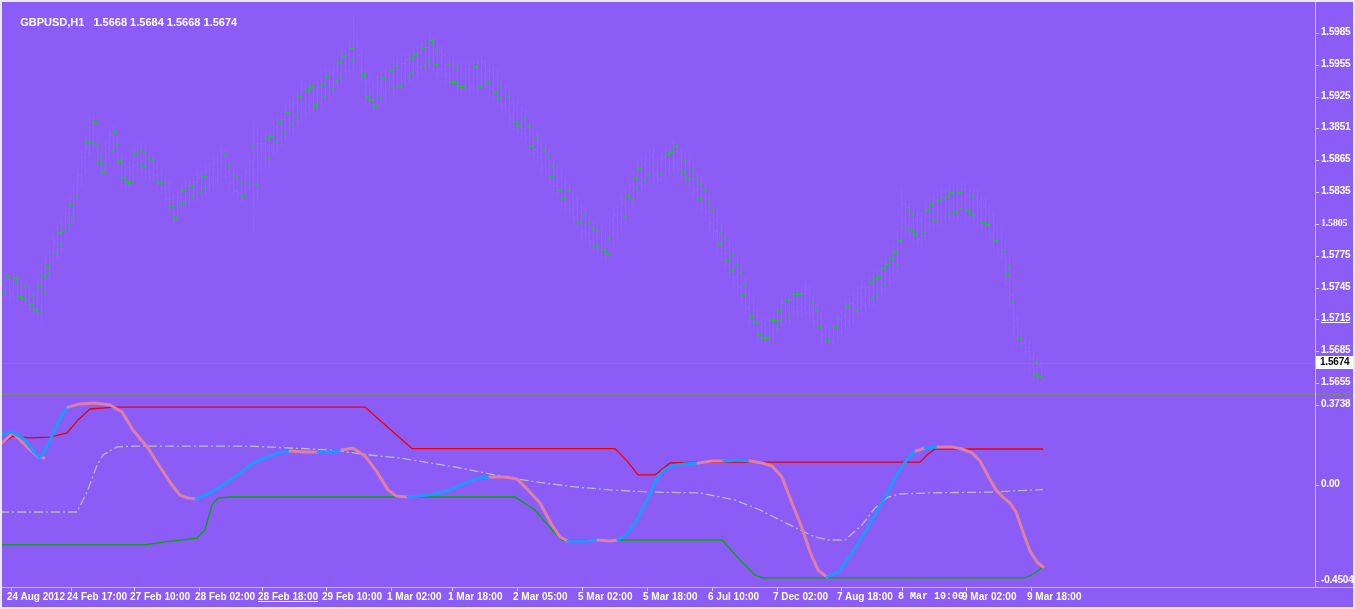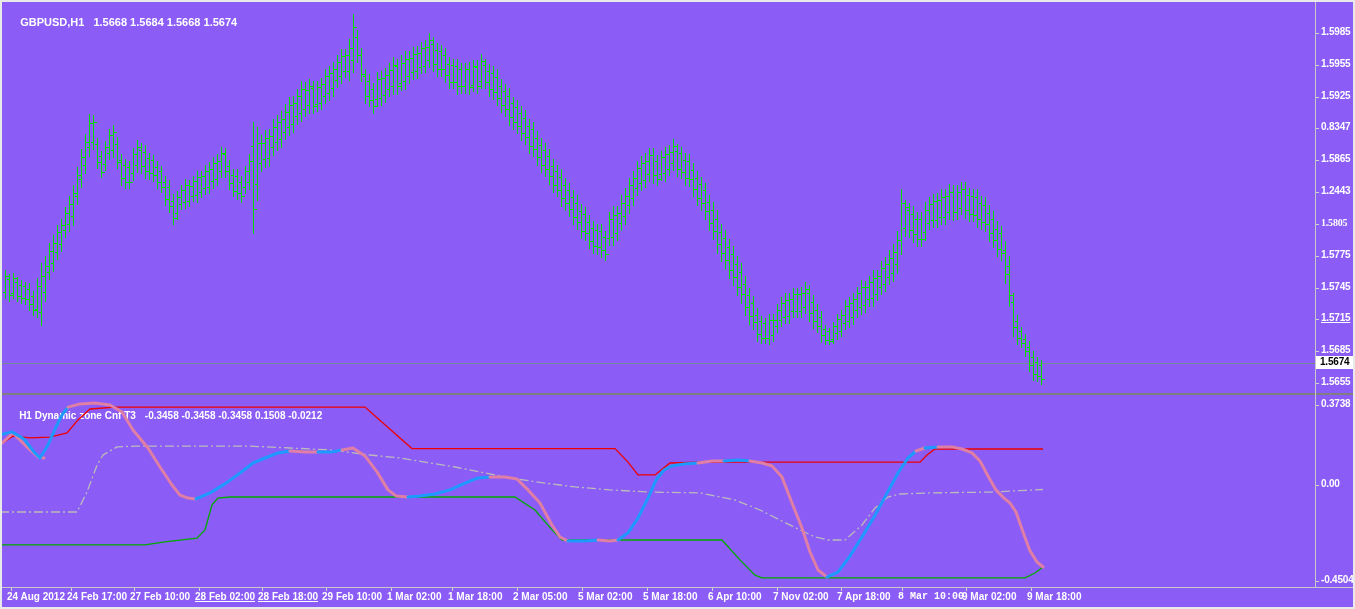--- a/index.html
+++ b/index.html
@@ -35,23 +35,20 @@
 
   <svg id="mainSvg" style="top:0;" width="1315" height="393" viewBox="0 0 1315 393">
       <line x1="0" y1="363.3466" x2="1315" y2="363.3466" stroke="#778899" stroke-width="1" shape-rendering="crispEdges"></line>
       <path d="M5.5 269.5L5.5 299.2M9.5 273.8L9.5 301.9M13.5 272.7L13.5 299.2M17.5 276.9L17.5 301.9M21.5 280.1L21.5 303.5M25.5 281.5L25.5 304.9M29.5 282.9L29.5 310.5M33.5 290.7L33.5 316.2M37.5 277.5L37.5 318.3M41.5 263.2L41.5 325.7M45.5 255.7L45.5 302.4M49.5 243.0L49.5 280.1M53.5 235.0L53.5 271.6M57.5 225.0L57.5 260.0M61.5 218.6L61.5 251.5M65.5 206.9L65.5 237.7M69.5 196.3L69.5 232.4M73.5 184.7L73.5 226.0M77.5 166.6L77.5 204.8M81.5 148.6L81.5 187.8M85.5 133.8L85.5 174.1M89.5 113.6L89.5 157.1M93.5 114.7L93.5 149.7M97.5 138.0L97.5 168.8M101.5 150.7L101.5 178.3M105.5 140.7L105.5 170.9M109.5 128.5L109.5 160.3M113.5 125.3L113.5 158.2M117.5 136.9L117.5 169.3M121.5 153.9L121.5 185.7M125.5 159.2L125.5 189.4M129.5 161.3L129.5 188.9M133.5 147.5L133.5 181.0M137.5 140.1L137.5 173.0M141.5 143.3L141.5 173.5M145.5 145.4L145.5 179.4M149.5 152.8L149.5 179.9M153.5 155.0L153.5 181.5M157.5 161.3L157.5 188.9M161.5 165.6L161.5 193.2M165.5 175.7L165.5 205.9M169.5 180.4L169.5 213.3M173.5 194.2L173.5 225.0M177.5 191.0L177.5 219.7M181.5 184.7L181.5 210.1M185.5 179.4L185.5 208.5M189.5 180.4L189.5 206.9M193.5 176.2L193.5 202.2M197.5 170.9L197.5 202.7M201.5 170.5L201.5 198.1M205.5 164.9L205.5 194.6M209.5 162.4L209.5 194.2M213.5 156.7L213.5 188.6M217.5 154.3L217.5 186.1M221.5 146.5L221.5 178.3M225.5 147.5L225.5 178.3M229.5 159.7L229.5 190.0M233.5 168.8L233.5 197.4M237.5 169.3L237.5 200.0M241.5 176.2L241.5 202.7M245.5 165.6L245.5 193.7M249.5 153.9L249.5 190.0M253.5 122.1L253.5 233.5M257.5 126.9L257.5 201.1M261.5 134.8L261.5 171.9M265.5 130.0L265.5 167.7M269.5 128.5L269.5 166.6M273.5 118.9L273.5 156.0M277.5 114.7L277.5 150.7M281.5 111.0L281.5 147.5M285.5 104.1L285.5 140.1M289.5 96.6L289.5 136.4M293.5 95.6L293.5 132.7M297.5 88.7L297.5 124.7M301.5 80.7L301.5 122.1M305.5 82.3L305.5 117.3M309.5 78.6L309.5 113.6M313.5 80.7L313.5 114.1M317.5 80.7L317.5 111.5M321.5 77.5L321.5 110.4M325.5 69.1L325.5 104.1M329.5 65.9L329.5 100.9M333.5 61.6L333.5 96.6M337.5 55.3L337.5 88.2M341.5 48.9L341.5 83.9M345.5 48.9L345.5 77.5M349.5 39.4L349.5 80.7M353.5 13.9L353.5 73.3M357.5 29.8L357.5 62.7M361.5 47.8L361.5 81.8M365.5 69.1L365.5 104.1M369.5 74.4L369.5 107.2M373.5 82.8L373.5 113.6M377.5 72.2L377.5 107.2M381.5 70.7L381.5 105.7M385.5 68.0L385.5 103.0M389.5 62.7L389.5 96.6M393.5 57.4L393.5 94.5M397.5 59.0L397.5 94.5M401.5 55.3L401.5 91.3M405.5 50.5L405.5 90.3M409.5 51.0L409.5 83.9M413.5 46.8L413.5 79.7M417.5 45.7L417.5 78.6M421.5 41.5L421.5 74.4M425.5 40.4L425.5 73.3M429.5 33.0L429.5 68.0M433.5 37.2L433.5 72.2M437.5 42.5L437.5 76.5M441.5 44.7L441.5 76.5M445.5 47.8L445.5 82.8M449.5 57.4L449.5 89.2M453.5 58.5L453.5 89.2M457.5 58.5L457.5 94.5M461.5 63.2L461.5 93.5M465.5 62.7L465.5 93.5M469.5 62.2L469.5 94.5M473.5 59.5L473.5 92.4M477.5 59.5L477.5 93.5M481.5 54.2L481.5 89.2M485.5 58.5L485.5 89.2M489.5 63.8L489.5 96.6M493.5 65.9L493.5 99.8M497.5 69.1L497.5 106.2M501.5 78.6L501.5 112.5M505.5 83.9L505.5 116.8M509.5 88.2L509.5 126.3M513.5 96.6L513.5 129.5M517.5 99.8L517.5 133.8M521.5 106.2L521.5 141.2M525.5 110.4L525.5 145.4M529.5 118.9L529.5 153.9M533.5 122.1L533.5 157.1M537.5 130.6L537.5 165.6M541.5 138.0L541.5 173.0M545.5 143.3L545.5 176.7M549.5 148.6L549.5 184.7M553.5 159.2L553.5 192.6M557.5 164.5L557.5 197.4M561.5 168.8L561.5 206.9M565.5 178.3L565.5 211.2M569.5 182.5L569.5 216.5M573.5 190.0L573.5 225.0M577.5 195.3L577.5 230.3M581.5 203.8L581.5 238.8M585.5 206.9L585.5 241.4M589.5 215.4L589.5 249.4M593.5 221.3L593.5 254.1M597.5 223.9L597.5 254.7M601.5 224.4L601.5 257.8M605.5 231.3L605.5 261.0M609.5 212.2L609.5 246.2M613.5 206.4L613.5 246.2M617.5 205.9L617.5 240.9M621.5 195.3L621.5 231.3M625.5 187.8L625.5 225.0M629.5 177.8L629.5 213.8M633.5 170.9L633.5 205.9M637.5 160.8L637.5 195.8M641.5 156.0L641.5 191.0M645.5 153.4L645.5 188.4M649.5 147.5L649.5 181.5M653.5 148.1L653.5 183.6M657.5 155.0L657.5 185.7M661.5 151.3L661.5 181.0M665.5 146.5L665.5 181.5M669.5 145.4L669.5 175.7M673.5 139.1L673.5 170.9M677.5 143.8L677.5 176.7M681.5 146.5L681.5 179.4M685.5 152.8L685.5 185.7M689.5 153.9L689.5 186.8M693.5 162.9L693.5 196.9M697.5 170.9L697.5 205.9M701.5 176.7L701.5 210.7M705.5 182.5L705.5 219.7M709.5 194.7L709.5 231.3M713.5 201.6L713.5 239.8M717.5 210.1L717.5 253.6M721.5 223.9L721.5 262.1M725.5 229.7L725.5 269.0M729.5 238.8L729.5 279.1M733.5 245.7L733.5 286.0M737.5 255.7L737.5 296.0M741.5 263.2L741.5 303.5M745.5 275.9L745.5 316.2M749.5 287.5L749.5 325.2M753.5 296.0L753.5 330.0M757.5 307.7L757.5 341.6M761.5 315.6L761.5 344.3M765.5 318.3L765.5 343.8M769.5 313.5L769.5 345.3M773.5 314.1L773.5 341.6M777.5 304.0L777.5 332.6M781.5 297.1L781.5 326.8M785.5 293.4L785.5 323.6M789.5 292.8L789.5 323.6M793.5 287.5L793.5 318.3M797.5 287.5L797.5 318.3M801.5 286.5L801.5 318.3M805.5 282.2L805.5 314.1M809.5 285.4L809.5 321.5M813.5 295.0L813.5 328.9M817.5 303.5L817.5 333.1M821.5 310.9L821.5 342.7M825.5 324.7L825.5 344.8M829.5 327.8L829.5 344.8M833.5 322.0L833.5 343.8M837.5 314.1L837.5 339.5M841.5 309.8L841.5 337.4M845.5 300.3L845.5 330.0M849.5 297.1L849.5 327.8M853.5 292.8L853.5 324.7M857.5 286.5L857.5 317.8M861.5 280.1L861.5 315.1M865.5 280.7L865.5 312.5M869.5 275.9L869.5 306.6M873.5 270.0L873.5 306.6M877.5 269.5L877.5 301.3M881.5 261.0L881.5 295.0M885.5 256.8L885.5 291.8M889.5 250.4L889.5 285.4M893.5 243.5L893.5 282.2M897.5 231.3L897.5 273.8M901.5 188.9L901.5 254.7M905.5 199.5L905.5 236.6M909.5 202.7L909.5 237.7M913.5 205.9L913.5 243.0M917.5 211.7L917.5 246.7M921.5 212.2L921.5 247.2M925.5 202.2L925.5 241.4M929.5 197.4L929.5 230.3M933.5 193.7L933.5 227.6M937.5 193.2L937.5 228.2M941.5 189.4L941.5 225.0M945.5 188.9L945.5 225.0M949.5 184.1L949.5 220.2M953.5 184.7L953.5 220.7M957.5 184.7L957.5 220.2M961.5 181.5L961.5 215.4M965.5 181.5L965.5 218.6M969.5 187.8L969.5 221.8M973.5 188.9L973.5 222.3M977.5 188.9L977.5 228.2M981.5 195.8L981.5 229.7M985.5 197.4L985.5 232.4M989.5 205.3L989.5 241.9M993.5 211.2L993.5 248.3M997.5 221.3L997.5 257.3M1001.5 226.0L1001.5 261.0M1005.5 241.4L1005.5 284.4M1009.5 255.7L1009.5 306.6M1013.5 292.8L1013.5 337.4M1017.5 315.1L1017.5 344.8M1021.5 326.8L1021.5 348.0M1025.5 334.2L1025.5 356.5M1029.5 340.6L1029.5 372.4M1033.5 351.2L1033.5 380.9M1037.5 356.5L1037.5 381.9M1041.5 359.7L1041.5 385.1" stroke="#00DD00" stroke-width="1" fill="none" shape-rendering="crispEdges"></path>
       <path d="M2.5 292.7L5.5 292.7M6.5 279.9L9.5 279.9M10.5 293.4L13.5 293.4M14.5 282.4L17.5 282.4M18.5 285.3L21.5 285.3M22.5 286.7L25.5 286.7M26.5 289.0L29.5 289.0M30.5 296.3L33.5 296.3M34.5 309.3L37.5 309.3M38.5 312.0L41.5 312.0M42.5 292.1L45.5 292.1M46.5 272.0L49.5 272.0M50.5 263.6L53.5 263.6M54.5 252.3L57.5 252.3M58.5 244.3L61.5 244.3M62.5 230.9L65.5 230.9M66.5 224.5L69.5 224.5M70.5 216.9L73.5 216.9M74.5 196.4L77.5 196.4M78.5 179.2L81.5 179.2M82.5 165.2L85.5 165.2M86.5 147.5L89.5 147.5M90.5 142.0L93.5 142.0M94.5 144.8L97.5 144.8M98.5 156.8L101.5 156.8M102.5 164.2L105.5 164.2M106.5 153.3L109.5 153.3M110.5 150.9L113.5 150.9M114.5 144.1L117.5 144.1M118.5 160.9L121.5 160.9M122.5 165.9L125.5 165.9M126.5 167.4L129.5 167.4M130.5 173.6L133.5 173.6M134.5 165.8L137.5 165.8M138.5 150.0L141.5 150.0M142.5 152.9L145.5 152.9M146.5 158.8L149.5 158.8M150.5 160.8L153.5 160.8M154.5 167.4L157.5 167.4M158.5 171.6L161.5 171.6M162.5 182.3L165.5 182.3M166.5 187.7L169.5 187.7M170.5 201.0L173.5 201.0M174.5 213.4L177.5 213.4M178.5 204.5L181.5 204.5M182.5 202.1L185.5 202.1M186.5 201.1L189.5 201.1M190.5 196.4L193.5 196.4M194.5 195.7L197.5 195.7M198.5 192.0L201.5 192.0M202.5 188.0L205.5 188.0M206.5 187.2L209.5 187.2M210.5 181.6L213.5 181.6M214.5 179.1L217.5 179.1M218.5 171.3L221.5 171.3M222.5 154.3L225.5 154.3M226.5 166.4L229.5 166.4M230.5 175.1L233.5 175.1M234.5 176.1L237.5 176.1M238.5 182.0L241.5 182.0M242.5 187.5L245.5 187.5M246.5 182.0L249.5 182.0M250.5 146.6L253.5 146.6M254.5 184.8L257.5 184.8M258.5 163.8L261.5 163.8M262.5 159.4L265.5 159.4M266.5 158.2L269.5 158.2M270.5 147.9L273.5 147.9M274.5 142.8L277.5 142.8M278.5 139.5L281.5 139.5M282.5 132.2L285.5 132.2M286.5 127.7L289.5 127.7M290.5 124.5L293.5 124.5M294.5 116.8L297.5 116.8M298.5 113.0L301.5 113.0M302.5 109.6L305.5 109.6M306.5 105.9L309.5 105.9M310.5 88.1L313.5 88.1M314.5 104.7L317.5 104.7M318.5 103.2L321.5 103.2M322.5 96.4L325.5 96.4M326.5 93.2L329.5 93.2M330.5 88.9L333.5 88.9M334.5 80.9L337.5 80.9M338.5 76.2L341.5 76.2M342.5 71.2L345.5 71.2M346.5 71.6L349.5 71.6M350.5 60.2L353.5 60.2M354.5 37.1L357.5 37.1M358.5 55.3L361.5 55.3M362.5 76.8L365.5 76.8M366.5 81.6L369.5 81.6M370.5 89.6L373.5 89.6M374.5 99.5L377.5 99.5M378.5 98.0L381.5 98.0M382.5 95.3L385.5 95.3M386.5 89.2L389.5 89.2M390.5 86.3L393.5 86.3M394.5 66.8L397.5 66.8M398.5 83.4L401.5 83.4M402.5 81.5L405.5 81.5M406.5 76.7L409.5 76.7M410.5 72.4L413.5 72.4M414.5 71.4L417.5 71.4M418.5 67.1L421.5 67.1M422.5 66.1L425.5 66.1M426.5 60.3L429.5 60.3M430.5 44.9L433.5 44.9M434.5 50.0L437.5 50.0M438.5 51.7L441.5 51.7M442.5 55.5L445.5 55.5M446.5 64.4L449.5 64.4M450.5 65.2L453.5 65.2M454.5 66.4L457.5 66.4M458.5 69.9L461.5 69.9M462.5 86.7L465.5 86.7M466.5 69.3L469.5 69.3M470.5 85.2L473.5 85.2M474.5 67.0L477.5 67.0M478.5 81.5L481.5 81.5M482.5 65.2L485.5 65.2M486.5 71.0L489.5 71.0M490.5 73.3L493.5 73.3M494.5 77.2L497.5 77.2M498.5 86.1L501.5 86.1M502.5 91.1L505.5 91.1M506.5 96.6L509.5 96.6M510.5 103.9L513.5 103.9M514.5 107.3L517.5 107.3M518.5 113.9L521.5 113.9M522.5 118.1L525.5 118.1M526.5 126.6L529.5 126.6M530.5 129.8L533.5 129.8M534.5 138.3L537.5 138.3M538.5 145.7L541.5 145.7M542.5 150.7L545.5 150.7M546.5 156.5L549.5 156.5M550.5 166.6L553.5 166.6M554.5 171.7L557.5 171.7M558.5 177.2L561.5 177.2M562.5 185.5L565.5 185.5M566.5 190.0L569.5 190.0M570.5 197.7L573.5 197.7M574.5 203.0L577.5 203.0M578.5 211.5L581.5 211.5M582.5 214.5L585.5 214.5M586.5 222.9L589.5 222.9M590.5 228.5L593.5 228.5M594.5 230.7L597.5 230.7M598.5 231.8L601.5 231.8M602.5 237.9L605.5 237.9M606.5 238.7L609.5 238.7M610.5 237.4L613.5 237.4M614.5 233.2L617.5 233.2M618.5 223.4L621.5 223.4M622.5 216.8L625.5 216.8M626.5 205.9L629.5 205.9M630.5 198.2L633.5 198.2M634.5 188.1L637.5 188.1M638.5 183.3L641.5 183.3M642.5 180.7L645.5 180.7M646.5 174.0L649.5 174.0M650.5 155.9L653.5 155.9M654.5 161.7L657.5 161.7M658.5 174.4L661.5 174.4M662.5 173.8L665.5 173.8M666.5 169.0L669.5 169.0M670.5 163.9L673.5 163.9M674.5 151.1L677.5 151.1M678.5 153.7L681.5 153.7M682.5 160.1L685.5 160.1M686.5 161.1L689.5 161.1M690.5 170.4L693.5 170.4M694.5 178.6L697.5 178.6M698.5 184.2L701.5 184.2M702.5 190.7L705.5 190.7M706.5 202.8L709.5 202.8M710.5 210.0L713.5 210.0M714.5 219.7L717.5 219.7M718.5 232.3L721.5 232.3M722.5 238.4L725.5 238.4M726.5 247.6L729.5 247.6M730.5 254.5L733.5 254.5M734.5 264.6L737.5 264.6M738.5 272.0L741.5 272.0M742.5 284.7L745.5 284.7M746.5 295.8L749.5 295.8M750.5 303.5L753.5 303.5M754.5 315.2L757.5 315.2M758.5 321.9L761.5 321.9M762.5 323.9L765.5 323.9M766.5 338.3L769.5 338.3M770.5 335.6L773.5 335.6M774.5 326.3L777.5 326.3M778.5 320.3L781.5 320.3M782.5 317.0L785.5 317.0M786.5 316.8L789.5 316.8M790.5 311.5L793.5 311.5M794.5 311.5L797.5 311.5M798.5 311.3L801.5 311.3M802.5 307.1L805.5 307.1M806.5 293.4L809.5 293.4M810.5 302.4L813.5 302.4M814.5 310.0L817.5 310.0M818.5 317.9L821.5 317.9M822.5 329.1L825.5 329.1M826.5 331.6L829.5 331.6M830.5 339.0L833.5 339.0M834.5 333.9L837.5 333.9M838.5 331.3L841.5 331.3M842.5 323.4L845.5 323.4M846.5 321.1L849.5 321.1M850.5 317.7L853.5 317.7M854.5 310.9L857.5 310.9M858.5 307.4L861.5 307.4M862.5 305.5L865.5 305.5M866.5 299.9L869.5 299.9M870.5 298.6L873.5 298.6M874.5 294.3L877.5 294.3M878.5 287.5L881.5 287.5M882.5 284.1L885.5 284.1M886.5 277.7L889.5 277.7M890.5 273.7L893.5 273.7M894.5 264.4L897.5 264.4M898.5 240.2L901.5 240.2M902.5 228.5L905.5 228.5M906.5 210.4L909.5 210.4M910.5 214.0L913.5 214.0M914.5 219.4L917.5 219.4M918.5 219.9L921.5 219.9M922.5 232.8L925.5 232.8M926.5 223.0L929.5 223.0M930.5 220.2L933.5 220.2M934.5 220.5L937.5 220.5M938.5 217.2L941.5 217.2M942.5 217.0L945.5 217.0M946.5 212.3L949.5 212.3M950.5 192.6L953.5 192.6M954.5 212.4L957.5 212.4M958.5 208.0L961.5 208.0M962.5 189.7L965.5 189.7M966.5 195.3L969.5 195.3M970.5 196.3L973.5 196.3M974.5 197.5L977.5 197.5M978.5 203.3L981.5 203.3M982.5 205.1L985.5 205.1M986.5 213.4L989.5 213.4M990.5 219.3L993.5 219.3M994.5 229.2L997.5 229.2M998.5 233.7L1001.5 233.7M1002.5 250.9L1005.5 250.9M1006.5 266.9L1009.5 266.9M1010.5 302.6L1013.5 302.6M1014.5 321.7L1017.5 321.7M1018.5 331.5L1021.5 331.5M1022.5 339.1L1025.5 339.1M1026.5 347.6L1029.5 347.6M1030.5 357.7L1033.5 357.7M1034.5 362.1L1037.5 362.1M1038.5 365.3L1041.5 365.3" stroke="#00DD00" stroke-width="1" fill="none" shape-rendering="crispEdges"></path>
       <path d="M5.5 276.0L8.5 276.0M9.5 295.7L12.5 295.7M13.5 278.5L16.5 278.5M17.5 296.4L20.5 296.4M21.5 298.3L24.5 298.3M25.5 299.7L28.5 299.7M29.5 304.5L32.5 304.5M33.5 310.6L36.5 310.6M37.5 286.5L40.5 286.5M41.5 276.9L44.5 276.9M45.5 266.0L48.5 266.0M49.5 251.2L52.5 251.2M53.5 243.1L56.5 243.1M57.5 232.7L60.5 232.7M61.5 225.8L64.5 225.8M65.5 213.7L68.5 213.7M69.5 204.3L72.5 204.3M73.5 193.8L76.5 193.8M77.5 175.0L80.5 175.0M81.5 157.2L84.5 157.2M85.5 142.6L88.5 142.6M89.5 123.2L92.5 123.2M93.5 122.4L96.5 122.4M97.5 162.0L100.5 162.0M101.5 172.2L104.5 172.2M105.5 147.3L108.5 147.3M109.5 135.5L112.5 135.5M113.5 132.5L116.5 132.5M117.5 162.2L120.5 162.2M121.5 178.7L124.5 178.7M125.5 182.8L128.5 182.8M129.5 182.8L132.5 182.8M133.5 154.9L136.5 154.9M137.5 147.4L140.5 147.4M141.5 166.9L144.5 166.9M145.5 171.9L148.5 171.9M149.5 173.9L152.5 173.9M153.5 175.7L156.5 175.7M157.5 182.8L160.5 182.8M161.5 187.1L164.5 187.1M165.5 199.2L168.5 199.2M169.5 206.1L172.5 206.1M173.5 218.2L176.5 218.2M177.5 197.3L180.5 197.3M181.5 190.3L184.5 190.3M185.5 185.8L188.5 185.8M189.5 186.3L192.5 186.3M193.5 181.9L196.5 181.9M197.5 177.9L200.5 177.9M201.5 176.6L204.5 176.6M205.5 171.4L208.5 171.4M209.5 169.4L212.5 169.4M213.5 163.7L216.5 163.7M217.5 161.3L220.5 161.3M221.5 153.5L224.5 153.5M225.5 171.5L228.5 171.5M229.5 183.3L232.5 183.3M233.5 191.1L236.5 191.1M237.5 193.3L240.5 193.3M241.5 196.9L244.5 196.9M245.5 171.8L248.5 171.8M249.5 161.8L252.5 161.8M253.5 209.0L256.5 209.0M257.5 143.2L260.5 143.2M261.5 143.0L264.5 143.0M265.5 138.3L268.5 138.3M269.5 136.9L272.5 136.9M273.5 127.1L276.5 127.1M277.5 122.6L280.5 122.6M281.5 119.0L284.5 119.0M285.5 112.0L288.5 112.0M289.5 105.4L292.5 105.4M293.5 103.7L296.5 103.7M297.5 96.6L300.5 96.6M301.5 89.8L304.5 89.8M305.5 90.0L308.5 90.0M309.5 86.3L312.5 86.3M313.5 106.8L316.5 106.8M317.5 87.5L320.5 87.5M321.5 84.8L324.5 84.8M325.5 76.8L328.5 76.8M329.5 73.6L332.5 73.6M333.5 69.3L336.5 69.3M337.5 62.5L340.5 62.5M341.5 56.6L344.5 56.6M345.5 55.2L348.5 55.2M349.5 48.5L352.5 48.5M353.5 27.0L356.5 27.0M357.5 55.5L360.5 55.5M361.5 74.3L364.5 74.3M365.5 96.4L368.5 96.4M369.5 100.0L372.5 100.0M373.5 106.8L376.5 106.8M377.5 79.9L380.5 79.9M381.5 78.4L384.5 78.4M385.5 75.7L388.5 75.7M389.5 70.2L392.5 70.2M393.5 65.6L396.5 65.6M397.5 86.7L400.5 86.7M401.5 63.2L404.5 63.2M405.5 59.2L408.5 59.2M409.5 58.3L412.5 58.3M413.5 54.0L416.5 54.0M417.5 53.0L420.5 53.0M421.5 48.7L424.5 48.7M425.5 47.7L428.5 47.7M429.5 40.7L432.5 40.7M433.5 64.5L436.5 64.5M437.5 69.0L440.5 69.0M441.5 69.5L444.5 69.5M445.5 75.1L448.5 75.1M449.5 82.2L452.5 82.2M453.5 82.4L456.5 82.4M457.5 86.6L460.5 86.6M461.5 86.8L464.5 86.8M465.5 69.5L468.5 69.5M469.5 87.4L472.5 87.4M473.5 66.7L476.5 66.7M477.5 86.0L480.5 86.0M481.5 61.9L484.5 61.9M485.5 82.4L488.5 82.4M489.5 89.4L492.5 89.4M493.5 92.4L496.5 92.4M497.5 98.0L500.5 98.0M501.5 105.1L504.5 105.1M505.5 109.6L508.5 109.6M509.5 117.9L512.5 117.9M513.5 122.3L516.5 122.3M517.5 126.3L520.5 126.3M521.5 133.5L524.5 133.5M525.5 137.7L528.5 137.7M529.5 146.2L532.5 146.2M533.5 149.4L536.5 149.4M537.5 157.9L540.5 157.9M541.5 165.3L544.5 165.3M545.5 169.4L548.5 169.4M549.5 176.7L552.5 176.7M553.5 185.3L556.5 185.3M557.5 190.2L560.5 190.2M561.5 198.5L564.5 198.5M565.5 203.9L568.5 203.9M569.5 209.0L572.5 209.0M573.5 217.3L576.5 217.3M577.5 222.6L580.5 222.6M581.5 231.1L584.5 231.1M585.5 233.8L588.5 233.8M589.5 241.9L592.5 241.9M593.5 246.9L596.5 246.9M597.5 247.9L600.5 247.9M601.5 250.5L604.5 250.5M605.5 254.5L608.5 254.5M609.5 219.7L612.5 219.7M613.5 215.2L616.5 215.2M617.5 213.6L620.5 213.6M621.5 203.2L624.5 203.2M625.5 196.0L628.5 196.0M629.5 185.7L632.5 185.7M633.5 178.6L636.5 178.6M637.5 168.5L640.5 168.5M641.5 163.7L644.5 163.7M645.5 161.1L648.5 161.1M649.5 155.0L652.5 155.0M653.5 175.8L656.5 175.8M657.5 179.0L660.5 179.0M661.5 157.8L664.5 157.8M665.5 154.2L668.5 154.2M669.5 152.1L672.5 152.1M673.5 146.1L676.5 146.1M677.5 169.5L680.5 169.5M681.5 172.1L684.5 172.1M685.5 178.5L688.5 178.5M689.5 179.6L692.5 179.6M693.5 189.4L696.5 189.4M697.5 198.2L700.5 198.2M701.5 203.2L704.5 203.2M705.5 211.5L708.5 211.5M709.5 223.3L712.5 223.3M713.5 231.4L716.5 231.4M717.5 244.0L720.5 244.0M721.5 253.7L724.5 253.7M725.5 260.4L728.5 260.4M729.5 270.2L732.5 270.2M733.5 277.1L736.5 277.1M737.5 287.2L740.5 287.2M741.5 294.6L744.5 294.6M745.5 307.3L748.5 307.3M749.5 316.9L752.5 316.9M753.5 322.5L756.5 322.5M757.5 334.2L760.5 334.2M761.5 338.0L764.5 338.0M765.5 338.2L768.5 338.2M769.5 320.5L772.5 320.5M773.5 320.1L776.5 320.1M777.5 310.3L780.5 310.3M781.5 303.6L784.5 303.6M785.5 300.0L788.5 300.0M789.5 299.6L792.5 299.6M793.5 294.3L796.5 294.3M797.5 294.3L800.5 294.3M801.5 293.5L804.5 293.5M805.5 289.2L808.5 289.2M809.5 313.5L812.5 313.5M813.5 321.4L816.5 321.4M817.5 326.6L820.5 326.6M821.5 335.7L824.5 335.7M825.5 340.4L828.5 340.4M829.5 341.1L832.5 341.1M833.5 326.8L836.5 326.8M837.5 319.7L840.5 319.7M841.5 315.9L844.5 315.9M845.5 306.8L848.5 306.8M849.5 303.9L852.5 303.9M853.5 299.8L856.5 299.8M857.5 293.4L860.5 293.4M861.5 287.8L864.5 287.8M865.5 287.7L868.5 287.7M869.5 282.6L872.5 282.6M873.5 278.1L876.5 278.1M877.5 276.5L880.5 276.5M881.5 268.5L884.5 268.5M885.5 264.5L888.5 264.5M889.5 258.1L892.5 258.1M893.5 252.0L896.5 252.0M897.5 240.7L900.5 240.7M901.5 203.4L904.5 203.4M905.5 207.7L908.5 207.7M909.5 230.0L912.5 230.0M913.5 234.8L916.5 234.8M917.5 239.0L920.5 239.0M921.5 239.5L924.5 239.5M925.5 210.8L928.5 210.8M929.5 204.6L932.5 204.6M933.5 201.1L936.5 201.1M937.5 200.9L940.5 200.9M941.5 197.3L944.5 197.3M945.5 196.8L948.5 196.8M949.5 192.1L952.5 192.1M953.5 212.8L956.5 212.8M957.5 192.5L960.5 192.5M961.5 189.0L964.5 189.0M965.5 210.4L968.5 210.4M969.5 214.3L972.5 214.3M973.5 215.0L976.5 215.0M977.5 219.5L980.5 219.5M981.5 222.3L984.5 222.3M985.5 224.7L988.5 224.7M989.5 233.9L992.5 233.9M993.5 240.1L996.5 240.1M997.5 249.4L1000.5 249.4M1001.5 253.3L1004.5 253.3M1005.5 274.9L1008.5 274.9M1009.5 295.4L1012.5 295.4M1013.5 327.6L1016.5 327.6M1017.5 338.3L1020.5 338.3M1021.5 343.3L1024.5 343.3M1025.5 351.6L1028.5 351.6M1029.5 365.4L1032.5 365.4M1033.5 374.3L1036.5 374.3M1037.5 376.3L1040.5 376.3M1041.5 379.5L1044.5 379.5" stroke="#00DD00" stroke-width="1" fill="none" shape-rendering="crispEdges"></path>
     </svg>
 
   <div id="psep"></div>
 
-  <div class="ind-hdr">
-    <span>H1 Dynamic zone Cnf T3</span><span class="vals">-0.3458 -0.3458 -0.3458 0.1508 -0.0212</span>
-  </div>
 
   <svg id="indSvg" style="top:395px;" width="1315" height="192" viewBox="0 0 1315 192">
       <path d="M0 50.0L13 41.0L30 42.9L50 42.1L67 38.0L78 24.9L90 14.0L115 12.1L365 12.1L392 36.1L412 53.6L615 53.6L628 67.1L638 79.9L655 79.9L670 68.0L700 67.1L920 67.1L927 60.0L935 54.0L1043 54.0" stroke="#EE0000" stroke-width="1.3" fill="none"></path>
       <path d="M0 149.9L145 149.9L165 146.9L197 143.1L205 134.9L212 109.9L218 103.1L230 102.0L515 102.0L535 115.0L552 134.9L562 145.0L722 145.0L740 164.9L755 180.1L762 182.9L1025 182.9L1035 178.0L1043 172.0" stroke="#00AA00" stroke-width="1.3" fill="none"></path>
       <path d="M0 117.0L77 117.0L87 97.1L97 70.1L103 60.0L117 51.9L135 51.1L250 51.1L290 53.0L330 54.9L370 60.0L400 63.0L430 68.0L455 72.0L480 76.9L510 82.9L545 88.1L575 91.9L610 94.9L650 97.1L700 97.9L735 105.0L760 115.0L780 125.1L800 134.9L815 142.0L828 145.0L845 145.0L862 130.0L875 112.9L888 102.0L900 99.0L930 97.9L990 97.1L1043 94.5" stroke="#BBBBBB" stroke-width="1.3" fill="none" stroke-dasharray="9 3 2 3"></path>
       <path d="M0 50.0L13 38.0L28 53.0L38 62.0L44 63.0" stroke="#E07FA5" stroke-width="3" fill="none" stroke-linecap="round" stroke-linejoin="round"></path>
       <path d="M0 39.9L12 36.9L24 44.0L34 57.0L40 63.0L48 50.0L56 32.0L62 20.0L68 12.1" stroke="#1E9AFF" stroke-width="3" fill="none" stroke-linecap="round" stroke-linejoin="round"></path>
       <path d="M68 12.1L80 8.9L95 8.0L110 10.0L122 17.0L133 35.0L148 53.0L160 72.0L172 90.0L180 100.1L188 103.1L196 103.9" stroke="#E07FA5" stroke-width="3" fill="none" stroke-linecap="round" stroke-linejoin="round"></path>
       <path d="M196 103.9L210 97.9L225 88.9L240 78.0L253 68.0L265 63.0L278 57.9L290 56.0" stroke="#1E9AFF" stroke-width="3" fill="none" stroke-linecap="round" stroke-linejoin="round"></path>
       <path d="M290 56.0L305 57.0L318 57.0" stroke="#E07FA5" stroke-width="3" fill="none" stroke-linecap="round" stroke-linejoin="round"></path>
@@ -83,25 +80,25 @@
   <div class="frame" style="left:0;top:0;width:1355px;height:2px;"></div>
   <div class="frame" style="left:0;top:607px;width:1355px;height:2px;"></div>
   <div class="frame" style="left:0;top:0;width:2px;height:609px;"></div>
   <div class="frame" style="left:1353px;top:0;width:2px;height:609px;"></div>
 <div class="axis-label" style="top: 26px;">1.5985</div>
     <div class="tick" style="top: 33px;"></div>
     <div class="axis-label" style="top: 57.818px;">1.5955</div>
     <div class="tick" style="top: 65px;"></div>
     <div class="axis-label" style="top: 89.636px;">1.5925</div>
     <div class="tick" style="top: 97px;"></div>
-    <div class="axis-label" style="top: 121.454px;">0.8347</div>
+    <div class="axis-label" style="top: 121.454px;">1.3851</div>
     <div class="tick" style="top: 128px;"></div>
     <div class="axis-label" style="top: 153.272px;">1.5865</div>
     <div class="tick" style="top: 160px;"></div>
-    <div class="axis-label" style="top: 185.09px;">1.2443</div>
+    <div class="axis-label" style="top: 185.09px;">1.5835</div>
     <div class="tick" style="top: 192px;"></div>
     <div class="axis-label" style="top: 216.908px; font-family: Liberation Serif, serif;">1.5805</div>
     <div class="tick" style="top: 224px;"></div>
     <div class="axis-label" style="top: 248.726px;">1.5775</div>
     <div class="tick" style="top: 256px;"></div>
     <div class="axis-label" style="top: 280.544px;">1.5745</div>
     <div class="tick" style="top: 288px;"></div>
     <div class="axis-label" style="top: 312.362px; text-decoration: underline;">1.5715</div>
     <div class="tick" style="top: 319px;"></div>
     <div class="axis-label" style="top: 344.18px;">1.5685</div>
@@ -113,41 +110,41 @@
     <div class="axis-label" style="top: 478px;">0.00</div>
     <div class="tick" style="top: 485px;"></div>
     <div class="axis-label" style="top: 574.386px;">-0.4504</div>
     <div class="tick" style="top: 581px;"></div>
     <div class="time-label" style="left: 7px;">24 Aug 2012</div>
     <div class="time-tick" style="left: 11px;"></div>
     <div class="time-label" style="left: 67px;">24 Feb 17:00</div>
     <div class="time-tick" style="left: 71px;"></div>
     <div class="time-label" style="left: 130px;">27 Feb 10:00</div>
     <div class="time-tick" style="left: 134px;"></div>
-    <div class="time-label" style="left: 195px; text-decoration: underline;">28 Feb 02:00</div>
+    <div class="time-label" style="left: 195px;">28 Feb 02:00</div>
     <div class="time-tick" style="left: 199px;"></div>
     <div class="time-label" style="left: 258px; text-decoration: underline;">28 Feb 18:00</div>
     <div class="time-tick" style="left: 262px;"></div>
     <div class="time-label" style="left: 322px;">29 Feb 10:00</div>
     <div class="time-tick" style="left: 326px;"></div>
     <div class="time-label" style="left: 387px;">1 Mar 02:00</div>
     <div class="time-tick" style="left: 391px;"></div>
     <div class="time-label" style="left: 448px;">1 Mar 18:00</div>
     <div class="time-tick" style="left: 452px;"></div>
     <div class="time-label" style="left: 513px;">2 Mar 05:00</div>
     <div class="time-tick" style="left: 517px;"></div>
     <div class="time-label" style="left: 578px;">5 Mar 02:00</div>
     <div class="time-tick" style="left: 582px;"></div>
     <div class="time-label" style="left: 643px;">5 Mar 18:00</div>
     <div class="time-tick" style="left: 647px;"></div>
-    <div class="time-label" style="left: 708px;">6 Apr 10:00</div>
+    <div class="time-label" style="left: 708px;">6 Jul 10:00</div>
     <div class="time-tick" style="left: 712px;"></div>
-    <div class="time-label" style="left: 773px;">7 Nov 02:00</div>
+    <div class="time-label" style="left: 773px;">7 Dec 02:00</div>
     <div class="time-tick" style="left: 777px;"></div>
-    <div class="time-label" style="left: 837px;">7 Apr 18:00</div>
+    <div class="time-label" style="left: 837px;">7 Aug 18:00</div>
     <div class="time-tick" style="left: 841px;"></div>
     <div class="time-label" style="left: 898px; font-family: Liberation Mono, monospace;">8 Mar 10:00</div>
     <div class="time-tick" style="left: 902px;"></div>
     <div class="time-label" style="left: 962px;">9 Mar 02:00</div>
     <div class="time-tick" style="left: 966px;"></div>
     <div class="time-label" style="left: 1027px;">9 Mar 18:00</div>
     <div class="time-tick" style="left: 1031px;"></div>
   </div>
 
 </body></html>

